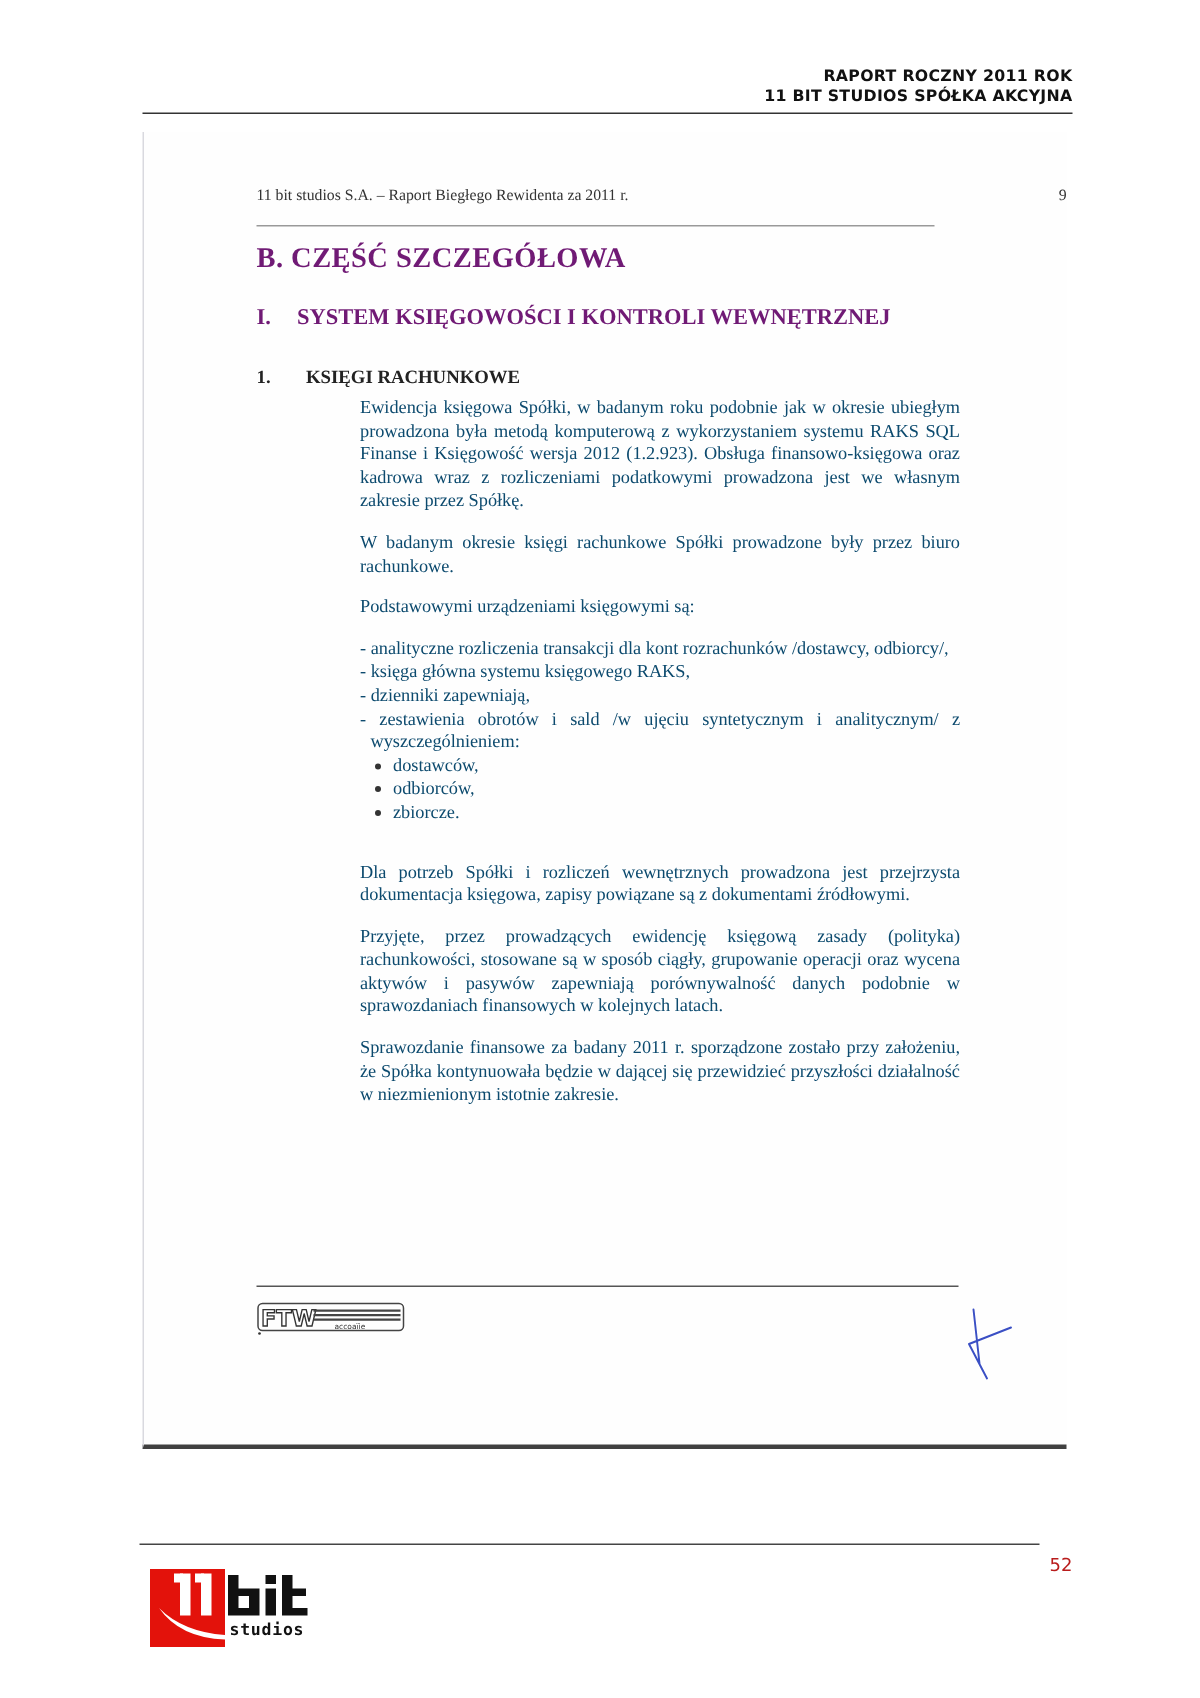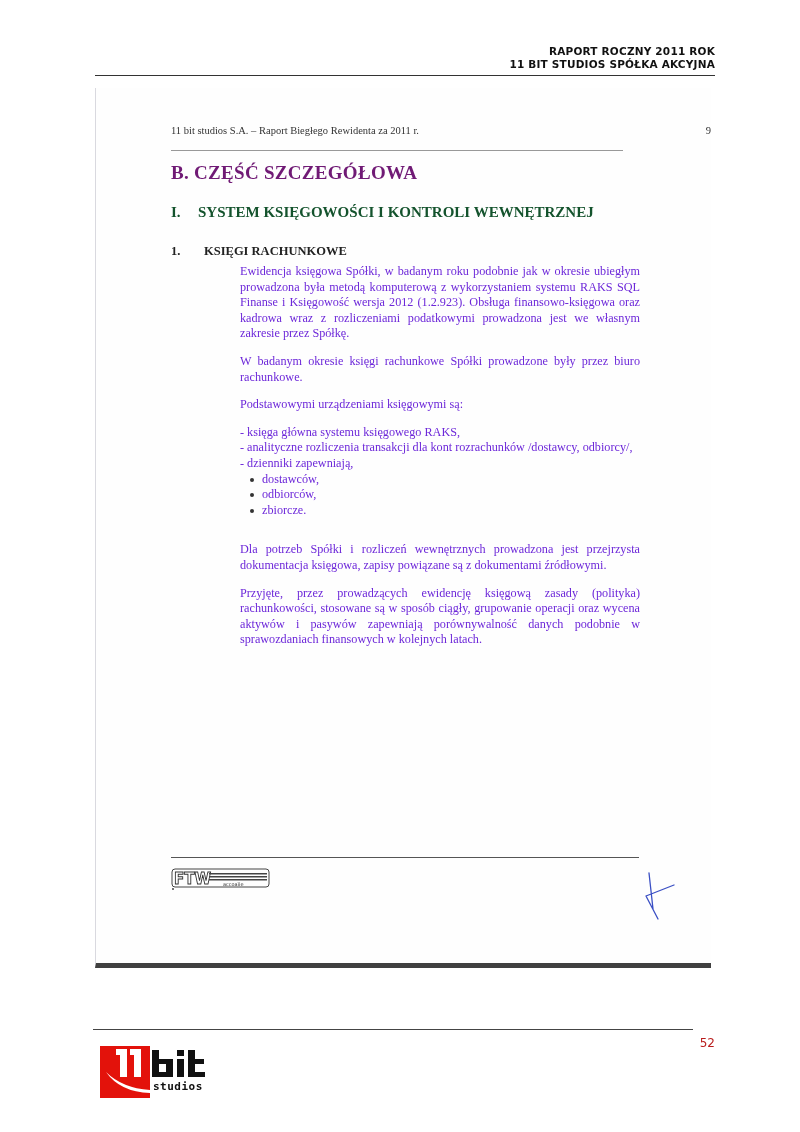--- a/index.html
+++ b/index.html
@@ -3,34 +3,34 @@
 <meta charset="utf-8">
 <style>
   html, body { margin: 0; padding: 0; background: #ffffff; }
   body { width: 800px; height: 1132px; position: relative; overflow: hidden; font-family: "Liberation Serif", serif; color: #222; }
 
   
   .report-header { position: absolute; right: 85px; top: 45px; text-align: right; font-family: "DejaVu Sans", sans-serif; font-weight: bold; font-size: 10.5px; line-height: 13px; color: #111; letter-spacing: 0.2px; }
   .report-header-rule { position: absolute; left: 95px; right: 85px; top: 75px; border-top: 1px solid #333; }
 
   
-  .scan { position: absolute; left: 95px; top: 88px; width: 615px; height: 875px; background: #fefefe; border-left: 1px solid #d9d9df; border-bottom: 5px solid #404040; }
+  .scan { position: absolute; left: 95px; top: 88px; width: 615px; height: 875px; background: #fefefe; border-left: 1px solid #d9d9df; border-bottom: 3px solid #404040; }
   .scan-inner { position: absolute; left: 0; top: 0; right: 0; bottom: 0; }
 
   .running-head { position: absolute; left: 75px; top: 37px; width: 540px; font-size: 10.5px; color: #333; }
   .running-head .pg { position: absolute; right: 0; top: 0; }
   .running-rule { position: absolute; left: 75px; top: 62px; width: 452px; border-top: 1px solid #999; }
 
   .h-b { position: absolute; left: 75px; top: 74px; font-weight: bold; font-size: 19px; color: #701a75; letter-spacing: 0.3px; }
-  .h-i { position: absolute; left: 75px; top: 116px; font-weight: bold; font-size: 15px; color: #14532d; }
+  .h-i { position: absolute; left: 75px; top: 116px; font-weight: bold; font-size: 15px; color: #701a75; }
   .h-i .num { display: inline-block; width: 27px; }
   .h-1 { position: absolute; left: 75px; top: 156px; font-weight: bold; font-size: 12.5px; color: #222; }
   .h-1 .num { display: inline-block; width: 33px; }
 
-  .body { position: absolute; left: 144px; top: 176px; width: 400px; font-size: 12.2px; line-height: 15.6px; color: #6d28d9; text-align: justify; }
+  .body { position: absolute; left: 144px; top: 176px; width: 400px; font-size: 12.2px; line-height: 15.6px; color: #0c4a6e; text-align: justify; }
   .body p { margin: 0 0 12px 0; }
   .body ul.dash { list-style: none; margin: 0; padding: 0; }
   .body ul.dash li { margin: 0; padding-left: 7px; text-indent: -7px; }
   .body ul.bullets { list-style: none; margin: 0 0 12px 0; padding: 0 0 0 8px; }
   .body ul.bullets li { position: relative; padding-left: 14px; }
   .body ul.bullets li::before { content: ""; position: absolute; left: 2px; top: 6px; width: 4px; height: 4px; border-radius: 50%; background: #333; }
   .gap { height: 12px; }
 
   .scan-footer-rule { position: absolute; left: 75px; top: 769px; width: 468px; border-top: 1.5px solid #555; }
   .ftw-logo { position: absolute; left: 75px; top: 779px; width: 100px; height: 24px; }
@@ -64,32 +64,34 @@
     </div>
     <div class="h-1">
       <span class="num">1.</span><span>KSIĘGI RACHUNKOWE</span>
     </div>
 
     <div class="body">
       <p>Ewidencja księgowa Spółki, w badanym roku podobnie jak w okresie ubiegłym prowadzona była metodą komputerową z wykorzystaniem systemu RAKS SQL Finanse i Księgowość wersja 2012 (1.2.923). Obsługa finansowo-księgowa oraz kadrowa wraz z rozliczeniami podatkowymi prowadzona jest we własnym zakresie przez Spółkę.</p>
       <p>W badanym okresie księgi rachunkowe Spółki prowadzone były przez biuro rachunkowe.</p>
       <p>Podstawowymi urządzeniami księgowymi są:</p>
       <ul class="dash">
+        <li>- analityczne rozliczenia transakcji dla kont rozrachunków /dostawcy, odbiorcy/,</li>
         <li>- księga główna systemu księgowego RAKS,</li>
-        <li>- analityczne rozliczenia transakcji dla kont rozrachunków /dostawcy, odbiorcy/,</li>
         <li>- dzienniki zapewniają,</li>
+        <li>- zestawienia obrotów i sald /w ujęciu syntetycznym i analitycznym/ z wyszczególnieniem:</li>
       </ul>
       <ul class="bullets">
         <li>dostawców,</li>
         <li>odbiorców,</li>
         <li>zbiorcze.</li>
       </ul>
       <div class="gap"></div>
       <p>Dla potrzeb Spółki i rozliczeń wewnętrznych prowadzona jest przejrzysta dokumentacja księgowa, zapisy powiązane są z dokumentami źródłowymi.</p>
       <p>Przyjęte, przez prowadzących ewidencję księgową zasady (polityka) rachunkowości, stosowane są w sposób ciągły, grupowanie operacji oraz wycena aktywów i pasywów zapewniają porównywalność danych podobnie w sprawozdaniach finansowych w kolejnych latach.</p>
+      <p>Sprawozdanie finansowe za badany 2011 r. sporządzone zostało przy założeniu, że Spółka kontynuowała będzie w dającej się przewidzieć przyszłości działalność w niezmienionym istotnie zakresie.</p>
     </div>
 
     <div class="scan-footer-rule"></div>
 
     <svg class="ftw-logo" viewBox="0 0 100 24">
       <rect x="1" y="2" width="97" height="18" rx="3" fill="none" stroke="#444" stroke-width="1"></rect>
       <text x="3" y="17" font-family="DejaVu Sans, sans-serif" font-weight="bold" font-size="15" fill="none" stroke="#333" stroke-width="0.9">FTW</text>
       <rect x="38" y="6" width="58" height="1.5" fill="#444"></rect>
       <rect x="38" y="9" width="58" height="1.5" fill="#444"></rect>
       <rect x="38" y="12" width="58" height="1.5" fill="#444"></rect>

